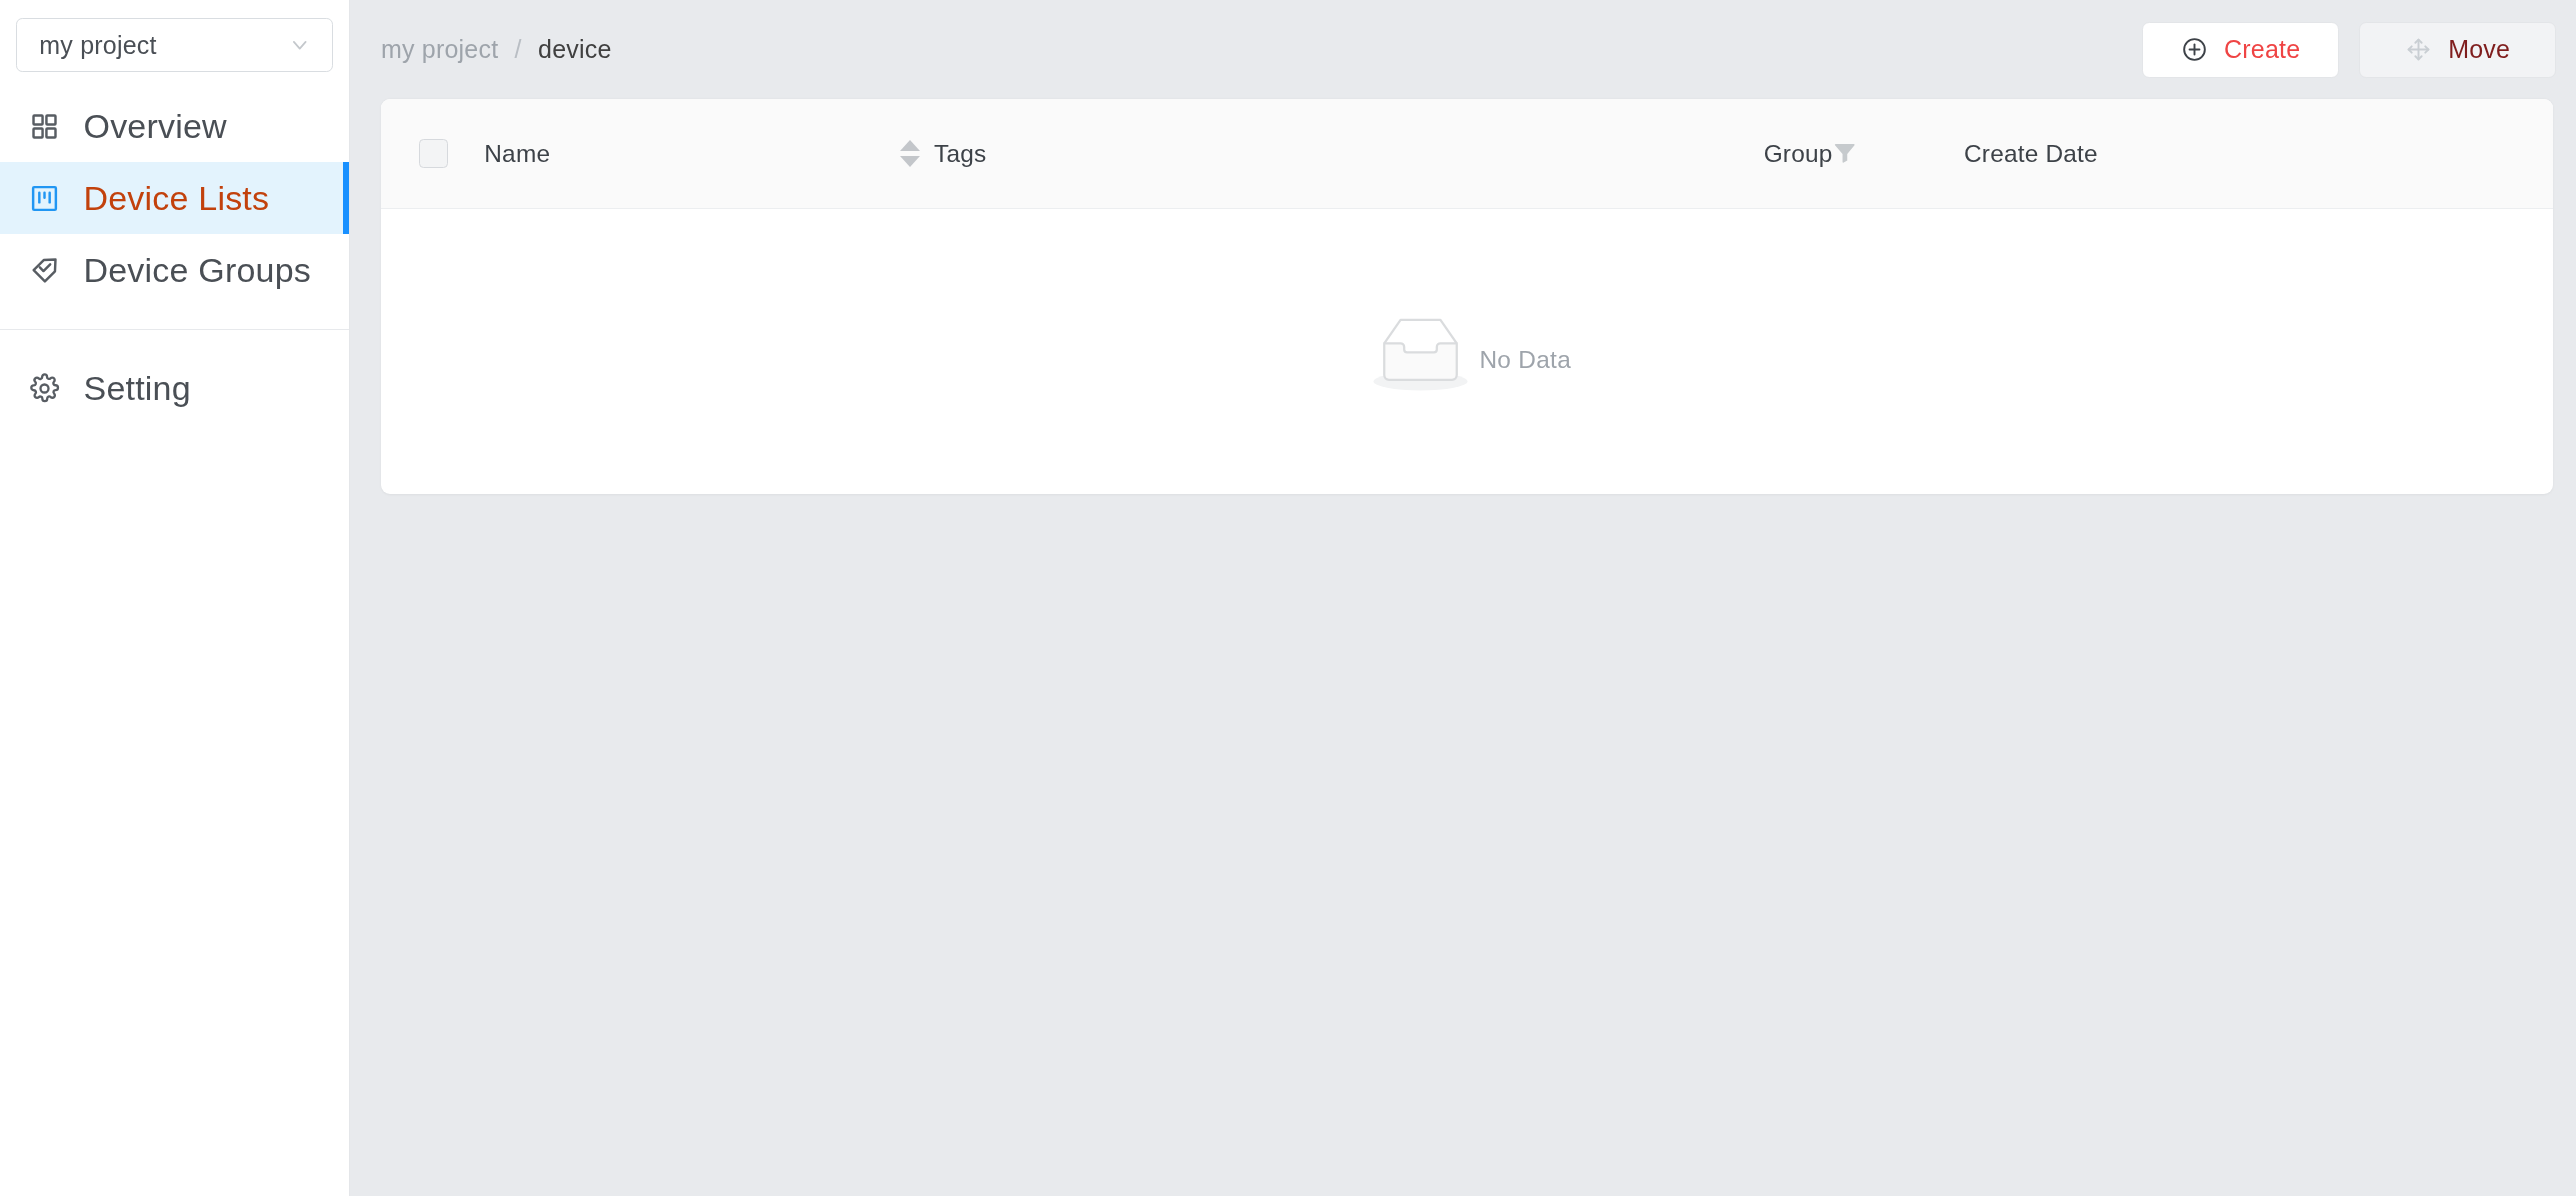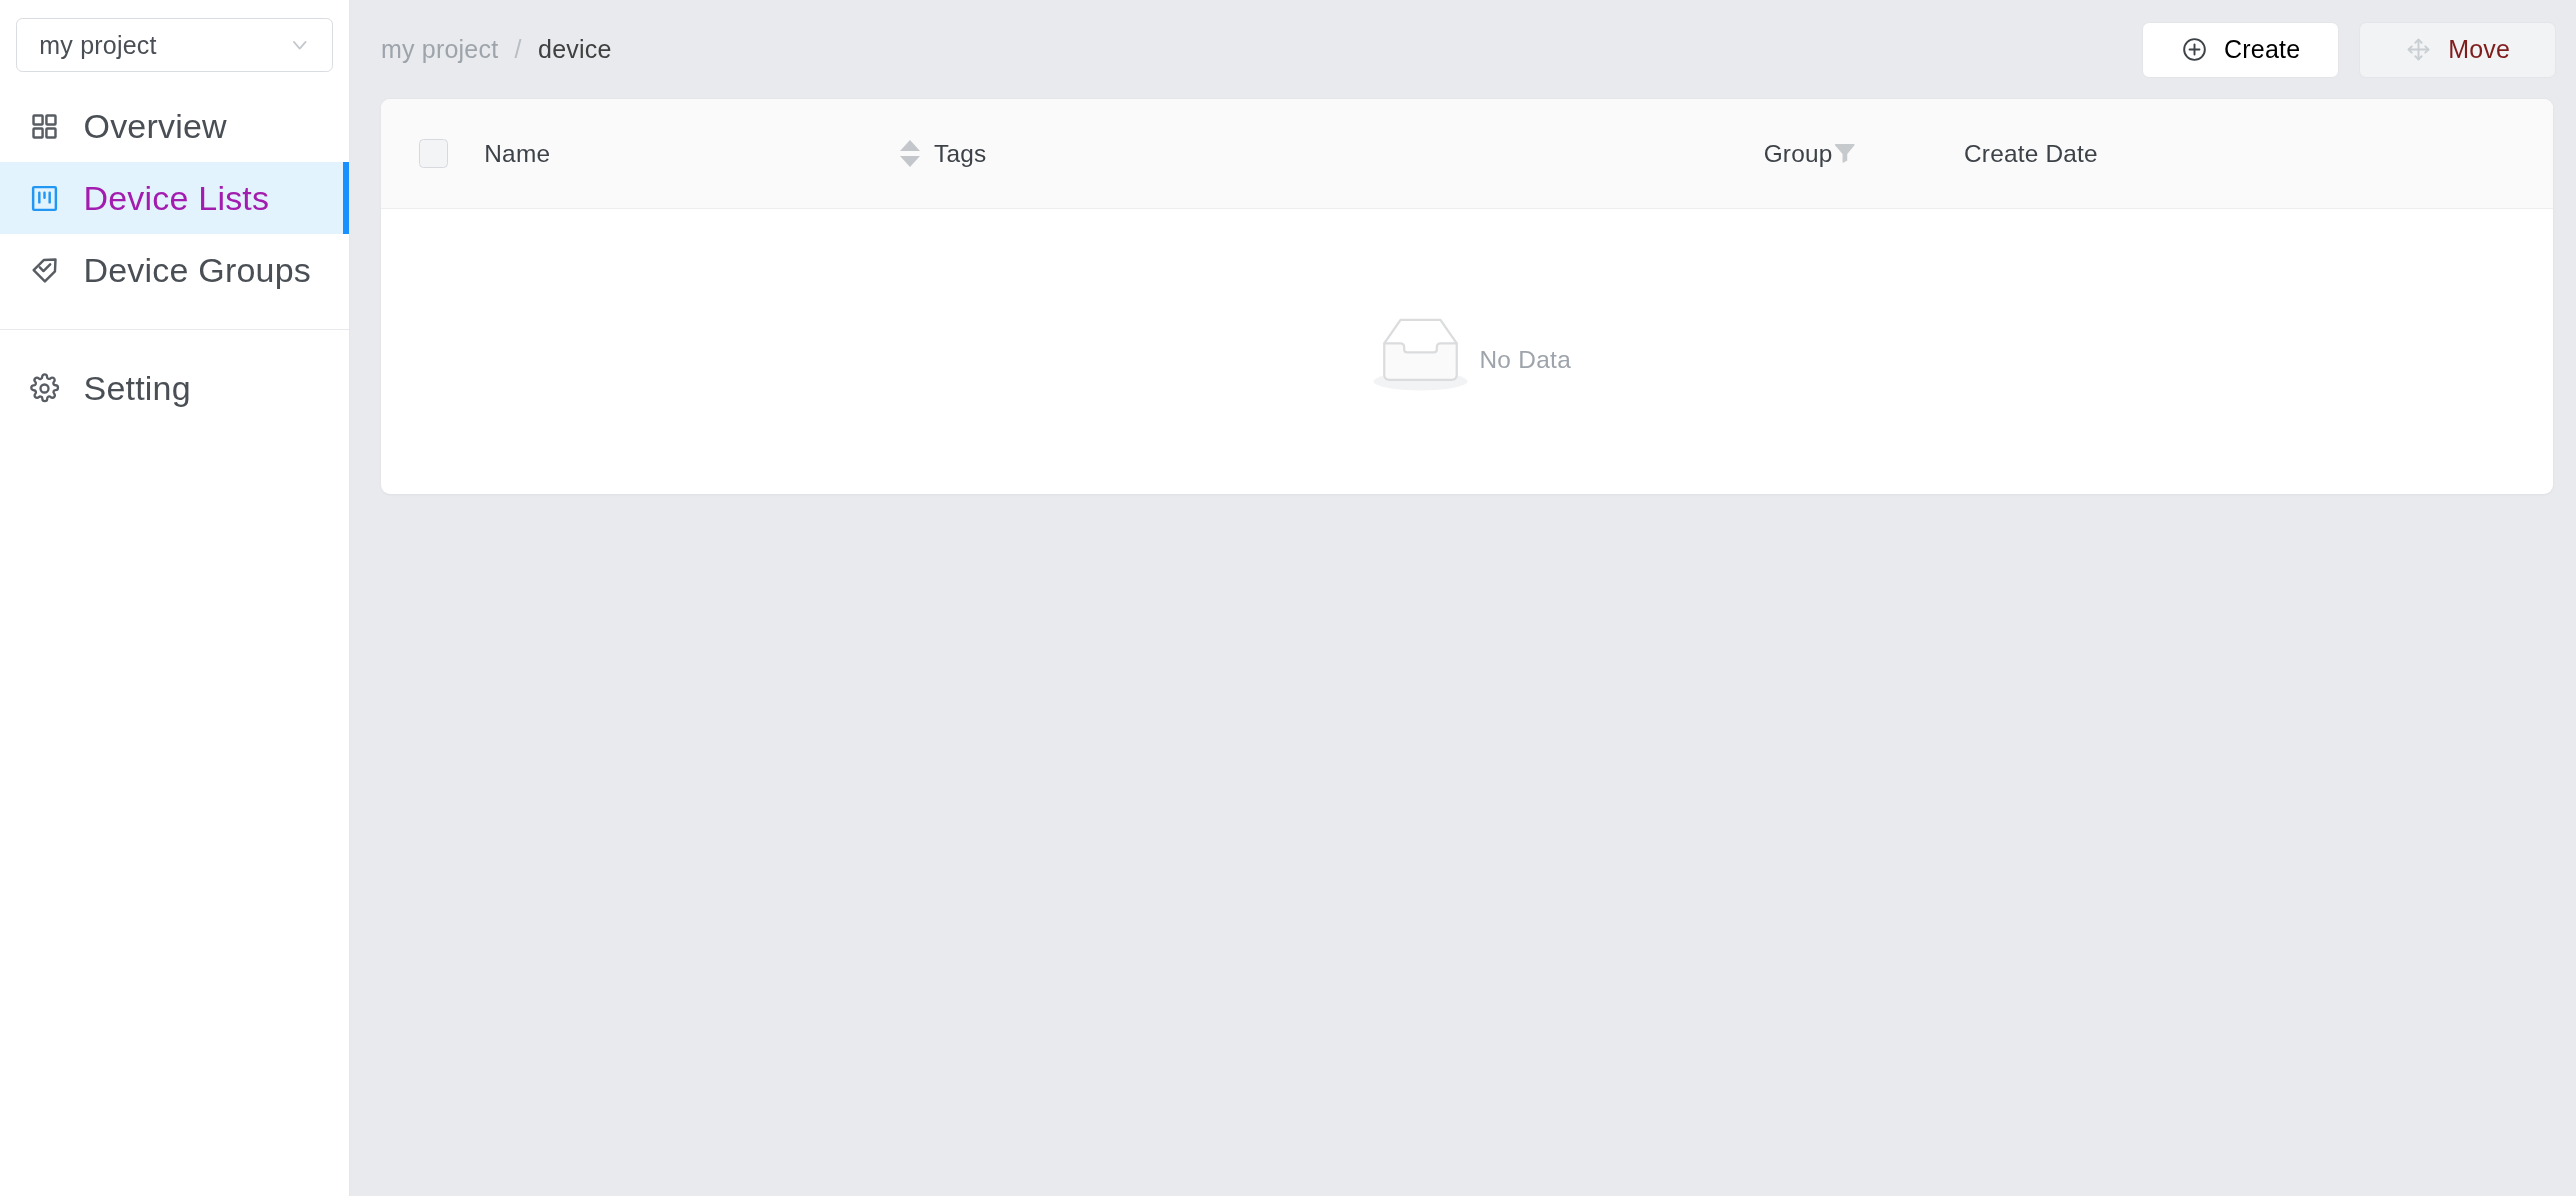--- a/index.html
+++ b/index.html
@@ -86,21 +86,21 @@
     margin-left: 23.5px;
     font-size: 34px;
     color: #4a4f55;
     letter-spacing: 0.2px;
     white-space: nowrap;
   }
 
   .nav-item.active {
     background: #e3f3fd;
   }
-  .nav-item.active .nav-label { color: #a21caf; }
+  .nav-item.active .nav-label { color: #c2410c; }
   .nav-item.active .nav-icon  { color: #2196f3; }
 
   .nav-item.active::after {
     content: "";
     position: absolute;
     right: 0;
     top: 0;
     bottom: 0;
     width: 6.3px;
     background: #1890ff;
@@ -156,21 +156,21 @@
     gap: 16.3px;
     font-size: 25px;
     letter-spacing: 0.2px;
     cursor: pointer;
     padding: 0 27px;
   }
 
   .btn-create {
     background: #ffffff;
     border: 0.9px solid #e3e5e8;
-    color: #000000;
+    color: #ef4444;
   }
 
   .btn-move {
     background: #f2f3f5;
     border: 0.9px solid #e3e5e8;
     color: #7f1d1d;
     cursor: default;
   }
 
   .btn-icon { width: 27px; height: 27px; display: block; }

